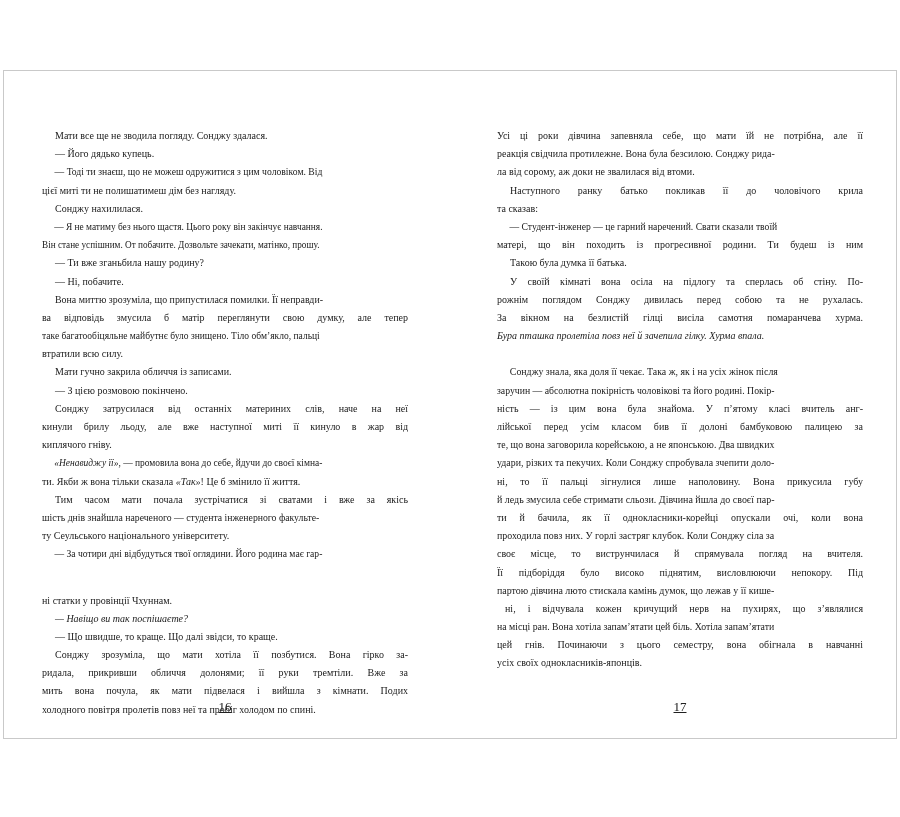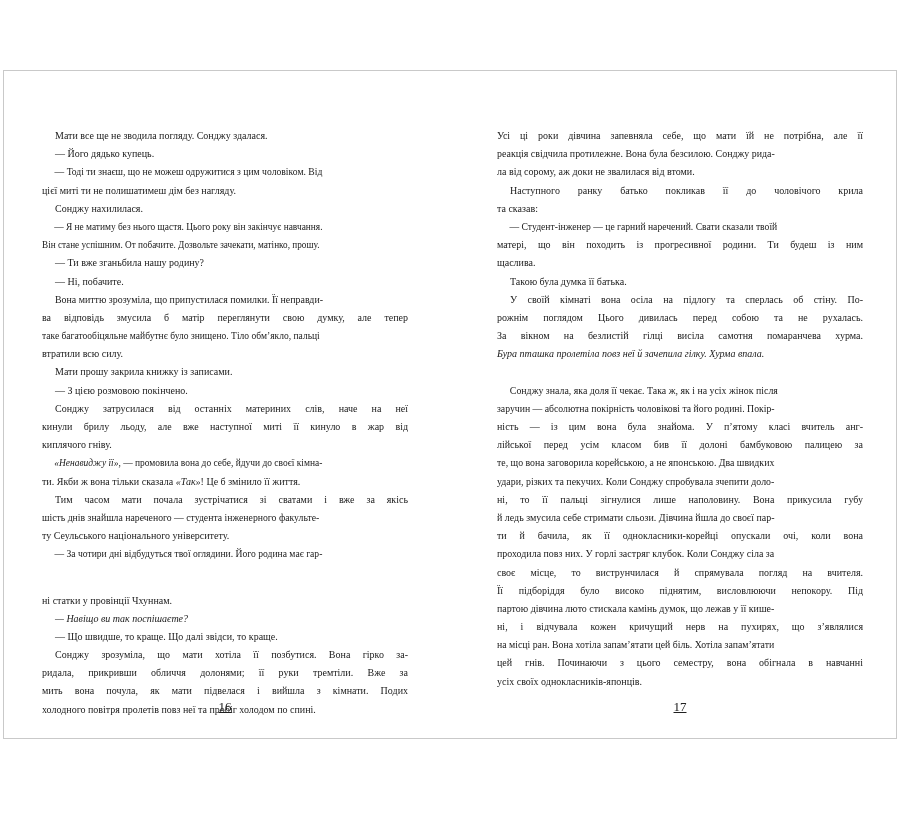--- a/index.html
+++ b/index.html
@@ -67,21 +67,21 @@
       <div class="line last" style="white-space: normal;"><span>цієї миті ти не полишатимеш дім без нагляду.</span></div>
       <div class="line indent last" style="white-space: normal;"><span>Сонджу нахилилася.</span></div>
       <div class="line indent" style="transform: scaleX(0.938462); text-align-last: left;"><span>— Я не матиму без нього щастя. Цього року він закінчує навчання.</span></div>
       <div class="line last" style="transform: scaleX(0.919598); text-align-last: left;"><span>Він стане успішним. От побачите. Дозвольте зачекати, матінко, прошу.</span></div>
       <div class="line indent last" style="white-space: normal;"><span>— Ти вже зганьбила нашу родину?</span></div>
       <div class="line indent last" style="white-space: normal;"><span>— Ні, побачите.</span></div>
       <div class="line indent" style="transform: scaleX(0.99187); text-align-last: left;"><span>Вона миттю зрозуміла, що припустилася помилки. Її неправди-</span></div>
       <div class="line" style="white-space: normal;"><span>ва відповідь змусила б матір переглянути свою думку, але тепер</span></div>
       <div class="line" style="transform: scaleX(0.953125); text-align-last: left;"><span>таке багатообіцяльне майбутнє було знищено. Тіло обм’якло, пальці</span></div>
       <div class="line last" style="white-space: normal;"><span>втратили всю силу.</span></div>
-      <div class="line indent last" style="white-space: normal;"><span>Мати прошу закрила книжку із записами.</span></div>
+      <div class="line indent last" style="white-space: normal;"><span>Мати гучно закрила обличчя із записами.</span></div>
       <div class="line indent last" style="white-space: normal;"><span>— З цією розмовою покінчено.</span></div>
       <div class="line indent" style="white-space: normal;"><span>Сонджу затрусилася від останніх материних слів, наче на неї</span></div>
       <div class="line" style="white-space: normal;"><span>кинули брилу льоду, але вже наступної миті її кинуло в жар від</span></div>
       <div class="line last" style="white-space: normal;"><span>киплячого гніву.</span></div>
       <div class="line indent" style="transform: scaleX(0.945736); text-align-last: left;"><span></span><i>«Ненавиджу її»</i><span>, — промовила вона до себе, йдучи до своєї кімна-</span></div>
       <div class="line last" style="white-space: normal;"><span>ти. Якби ж вона тільки сказала </span><i>«Так»</i><span>! Це б змінило її життя.</span></div>
       <div class="line indent" style="white-space: normal;"><span>Тим часом мати почала зустрічатися зі сватами і вже за якісь</span></div>
       <div class="line" style="transform: scaleX(0.973404); text-align-last: left;"><span>шість днів знайшла нареченого — студента інженерного факульте-</span></div>
       <div class="line last" style="white-space: normal;"><span>ту Сеульського національного університету.</span></div>
       <div class="line indent" style="transform: scaleX(0.96063); text-align-last: left;"><span>— За чотири дні відбудуться твої оглядини. Його родина має гар-</span></div>
@@ -95,40 +95,39 @@
     </div>
 
   <div id="right-text" class="page-text">
       <div class="line" style="white-space: normal;"><span>Усі ці роки дівчина запевняла себе, що мати їй не потрібна, але її</span></div>
       <div class="line" style="transform: scaleX(0.99187); text-align-last: left;"><span>реакція свідчила протилежне. Вона була безсилою. Сонджу рида-</span></div>
       <div class="line last" style="white-space: normal;"><span>ла від сорому, аж доки не звалилася від втоми.</span></div>
       <div class="line indent" style="white-space: normal;"><span>Наступного ранку батько покликав її до чоловічого крила</span></div>
       <div class="line last" style="white-space: normal;"><span>та сказав:</span></div>
       <div class="line indent" style="transform: scaleX(0.963158); text-align-last: left;"><span>— Студент-інженер — це гарний наречений. Свати сказали твоїй</span></div>
       <div class="line" style="white-space: normal;"><span>матері, що він походить із прогресивної родини. Ти будеш із ним</span></div>
-      <div class="line last" style="white-space: normal;"><span>щаслива.</span></div>
       <div class="line indent last" style="white-space: normal;"><span>Такою була думка її батька.</span></div>
       <div class="line indent" style="white-space: normal;"><span>У своїй кімнаті вона осіла на підлогу та сперлась об стіну. По-</span></div>
-      <div class="line" style="white-space: normal;"><span>рожнім поглядом Цього дивилась перед собою та не рухалась.</span></div>
+      <div class="line" style="white-space: normal;"><span>рожнім поглядом Сонджу дивилась перед собою та не рухалась.</span></div>
       <div class="line" style="white-space: normal;"><span>За вікном на безлистій гілці висіла самотня помаранчева хурма.</span></div>
       <div class="line last" style="white-space: normal; font-style: italic;"><span>Бура пташка пролетіла повз неї й зачепила гілку. Хурма впала.</span></div>
       <div class="line indent gap" style="transform: scaleX(0.986523); text-align-last: left;"><span>Сонджу знала, яка доля її чекає. Така ж, як і на усіх жінок після</span></div>
       <div class="line" style="transform: scaleX(0.973404); text-align-last: left;"><span>заручин — абсолютна покірність чоловікові та його родині. Покір-</span></div>
       <div class="line" style="white-space: normal;"><span>ність — із цим вона була знайома. У п’ятому класі вчитель анг-</span></div>
       <div class="line" style="white-space: normal;"><span>лійської перед усім класом бив її долоні бамбуковою палицею за</span></div>
       <div class="line" style="transform: scaleX(0.983871); text-align-last: left;"><span>те, що вона заговорила корейською, а не японською. Два швидких</span></div>
       <div class="line" style="transform: scaleX(0.989189); text-align-last: left;"><span>удари, різких та пекучих. Коли Сонджу спробувала зчепити доло-</span></div>
       <div class="line" style="white-space: normal;"><span>ні, то її пальці зігнулися лише наполовину. Вона прикусила губу</span></div>
       <div class="line" style="transform: scaleX(0.997275); text-align-last: left;"><span>й ледь змусила себе стримати сльози. Дівчина йшла до своєї пар-</span></div>
       <div class="line" style="white-space: normal;"><span>ти й бачила, як її однокласники-корейці опускали очі, коли вона</span></div>
       <div class="line" style="transform: scaleX(0.994565); text-align-last: left;"><span>проходила повз них. У горлі застряг клубок. Коли Сонджу сіла за</span></div>
       <div class="line" style="white-space: normal;"><span>своє місце, то виструнчилася й спрямувала погляд на вчителя.</span></div>
       <div class="line" style="white-space: normal;"><span>Її підборіддя було високо піднятим, висловлюючи непокору. Під</span></div>
       <div class="line" style="transform: scaleX(0.994565); text-align-last: left;"><span>партою дівчина люто стискала камінь думок, що лежав у її кише-</span></div>
-      <div class="line" style="white-space: normal;"><span>ні, і відчувала кожен кричущий нерв на пухирях, що з’являлися</span></div>
+      <div class="line" style="white-space: normal; margin-left: 8px;"><span>ні, і відчувала кожен кричущий нерв на пухирях, що з’являлися</span></div>
       <div class="line" style="transform: scaleX(0.97861); text-align-last: left;"><span>на місці ран. Вона хотіла запам’ятати цей біль. Хотіла запам’ятати</span></div>
       <div class="line" style="white-space: normal;"><span>цей гнів. Починаючи з цього семестру, вона обігнала в навчанні</span></div>
       <div class="line last" style="white-space: normal;"><span>усіх своїх однокласників-японців.</span></div>
     </div>
 
   <div id="left-number" class="page-number">16</div>
 
   <div id="right-number" class="page-number">17</div>
 </div>
 

